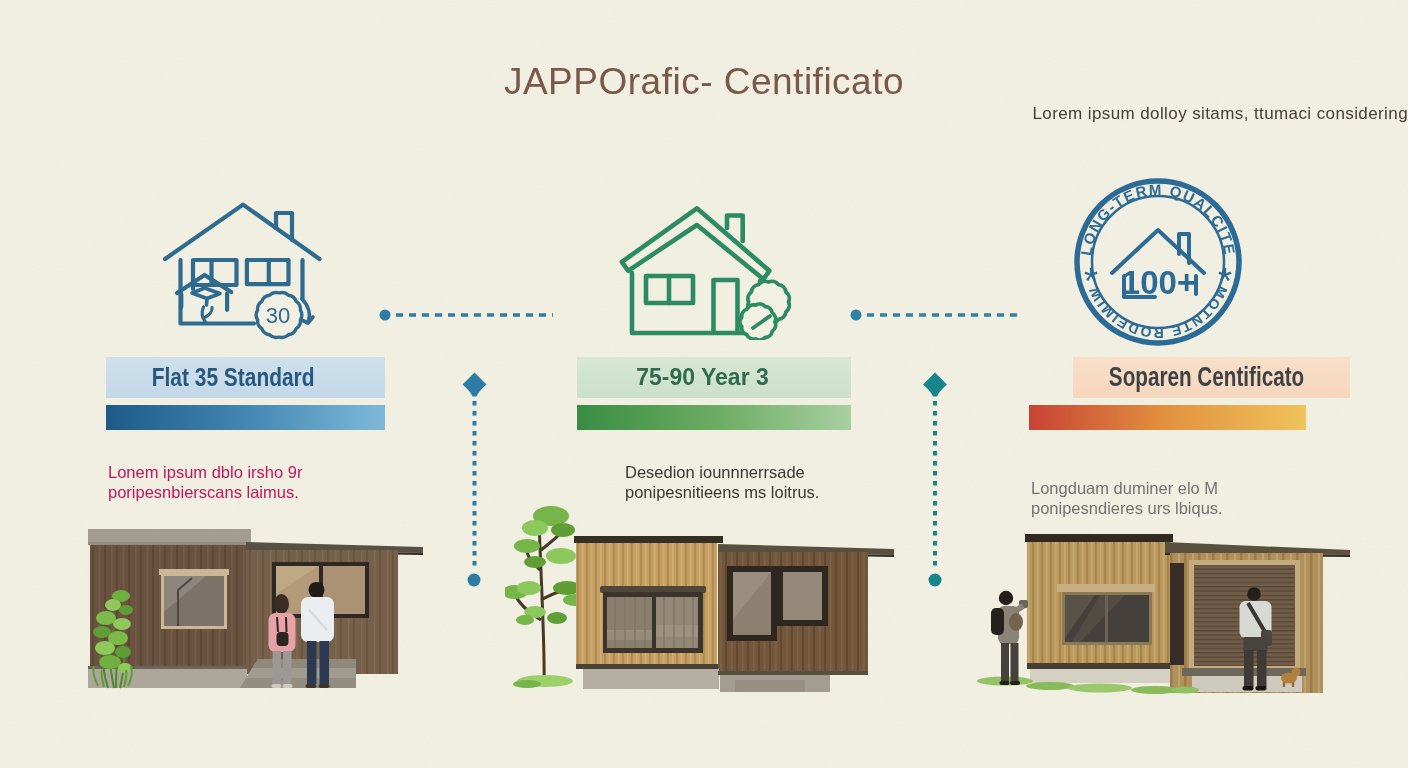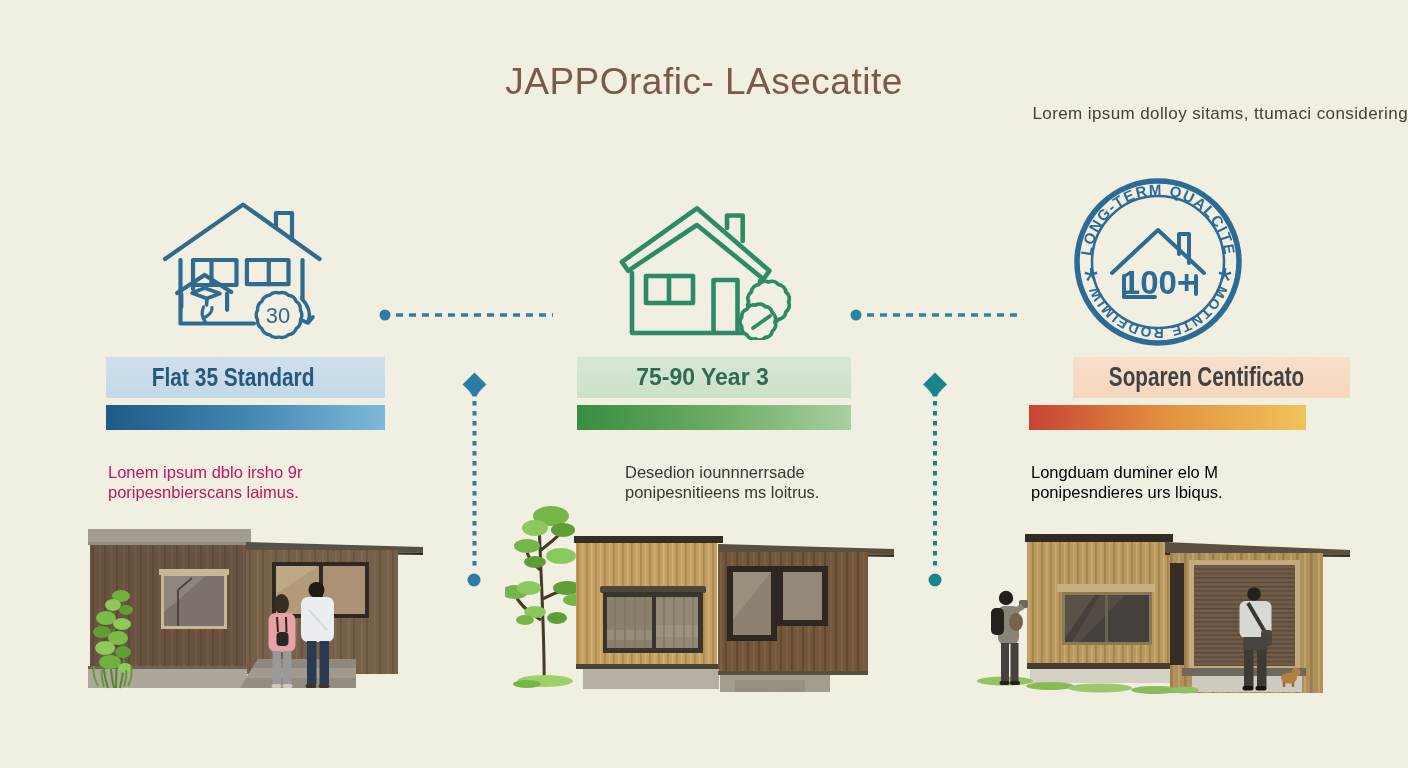--- a/index.html
+++ b/index.html
@@ -11,21 +11,21 @@
 
 <svg class="abs" style="left:0;top:0" width="1408" height="768">
 <filter id="paper">
       <feTurbulence type="fractalNoise" baseFrequency="0.55" numOctaves="2" result="n"></feTurbulence>
       <feColorMatrix in="n" type="matrix" values="0 0 0 0 0  0 0 0 0 0  0 0 0 0 0  0.05 0.05 0.05 0 0"></feColorMatrix>
     </filter>
 <rect width="1408" height="768" fill="#f4f1e5"></rect>
 <rect width="1408" height="768" filter="url(#paper)" opacity="0.18"></rect>
 </svg>
 
-<div class="abs" style="left:0;top:61px;width:1408px;text-align:center;font-size:37px;color:#7a594b;letter-spacing:0.5px;">JAPPOrafic- LAsecatite</div>
+<div class="abs" style="left:0;top:61px;width:1408px;text-align:center;font-size:37px;color:#7a594b;letter-spacing:0.5px;">JAPPOrafic- Centificato</div>
 
 <div class="abs" style="left:0;top:104px;width:1408px;text-align:right;font-size:17px;color:#45403a;letter-spacing:0.4px;">Lorem ipsum dolloy sitams, ttumaci considering</div>
 
 <div class="abs" style="left:106px;top:357px;width:279px;height:41px;background:linear-gradient(180deg,#cfe0ec,#c3d8e8);display:flex;align-items:center;justify-content:center;font-weight:bold;font-size:26px;color:#27587e;padding-right:25px;box-sizing:border-box;">
     <span style="transform:scaleX(0.805)">Flat 35 Standard</span>
   </div>
 
 <div class="abs" style="left:106px;top:405px;width:279px;height:25px;background:linear-gradient(90deg,#1d5a88,#4286b2,#7fb9d9);"></div>
 
 <div class="abs" style="left:108px;top:462px;font-size:16.5px;line-height:20px;color:#be185d;">Lonem ipsum dblo irsho 9r<br>poripesnbierscans laimus.</div>
@@ -37,21 +37,21 @@
 <div class="abs" style="left:577px;top:405px;width:274px;height:25px;background:linear-gradient(90deg,#388d42,#6aac62,#a9cfa1);"></div>
 
 <div class="abs" style="left:577px;top:462px;font-size:16.5px;line-height:20px;color:#3b3833;margin-left:48px;">Desedion iounnnerrsade<br>ponipesnitieens ms loitrus.</div>
 
 <div class="abs" style="left:1029px;top:357px;width:277px;height:41px;background:linear-gradient(180deg,#f8dfc8,#f5d7bd);display:flex;align-items:center;justify-content:center;font-weight:bold;font-size:27px;color:#3e4247;padding-right:9px;box-sizing:border-box;margin-left:44px;">
     <span style="transform:scaleX(0.766)">Soparen Centificato</span>
   </div>
 
 <div class="abs" style="left:1029px;top:405px;width:277px;height:25px;background:linear-gradient(90deg,#c84335,#e2923f,#efc35c);"></div>
 
-<div class="abs" style="left:1031px;top:462px;font-size:16.5px;line-height:20px;color:#000000;">Longduam duminer elo M<br>ponipesndieres urs lbiqus.</div>
+<div class="abs" style="left:1031px;top:478px;font-size:16.5px;line-height:20px;color:#737373;">Longduam duminer elo M<br>ponipesndieres urs lbiqus.</div>
 
 <svg class="abs" style="left:0;top:0" width="1408" height="768">
 
   <g stroke="#2e7ca6" fill="#2e7ca6">
     <circle cx="385" cy="315" r="5.5" stroke="none"></circle>
     <line x1="396" y1="315" x2="553" y2="315" stroke-width="3.5" stroke-dasharray="7 6" fill="none"></line>
   </g>
 
   <g stroke="#2c84a0" fill="#2c84a0">
     <circle cx="856" cy="315" r="5.5" stroke="none"></circle>

